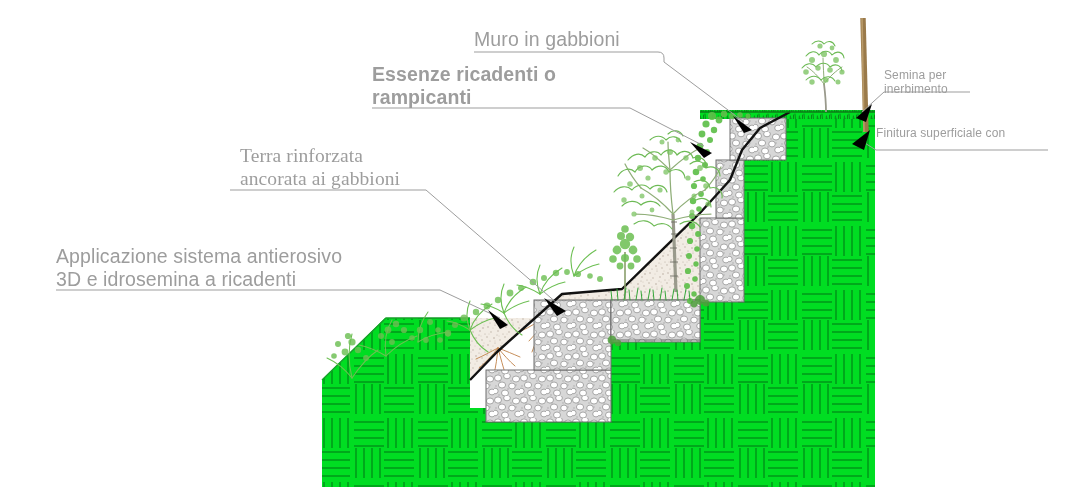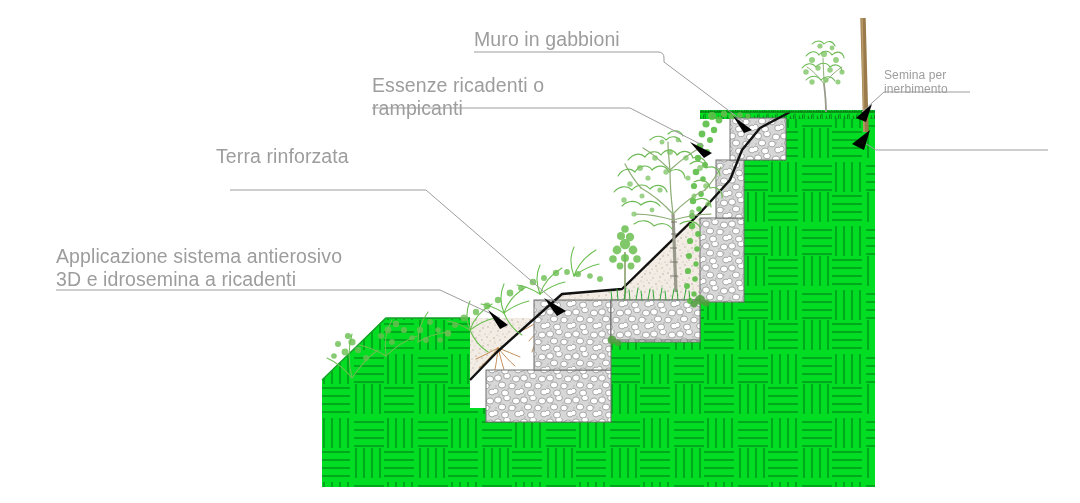--- a/index.html
+++ b/index.html
@@ -504,35 +504,37 @@
         <polygon points="852,144 870,130 864,150"></polygon>
       </g>
 
     </g>
   </svg>
 
   <div class="lbl big" style="left:474px; top:28px;">
     <span class="ln">Muro in gabbioni</span>
   </div>
 
-  <div class="lbl big" style="left:372px; top:74px;">
+  <div class="lbl big" style="left:372px; top:63px;font-weight:bold;">
     <span class="ln">Essenze ricadenti o</span>
     <span class="ln">rampicanti</span>
   </div>
 
-  <div class="lbl big" style="left:216px; top:145px;">
+  <div class="lbl big" style="left:240px; top:145px;font-family:Liberation Serif, serif;">
     <span class="ln">Terra rinforzata</span>
+    <span class="ln">ancorata ai gabbioni</span>
   </div>
 
   <div class="lbl big" style="left:56px; top:245px;">
     <span class="ln">Applicazione sistema antierosivo</span>
     <span class="ln">3D e idrosemina a ricadenti</span>
   </div>
 
   <div class="lbl small" style="left:884px; top:68px;">
     <span class="ln">Semina per</span>
     <span class="ln">inerbimento</span>
   </div>
 
   <div class="lbl small" style="left:876px; top:126px;">
+    <span class="ln">Finitura superficiale con</span>
   </div>
 
 </div>
 
 </body></html>

